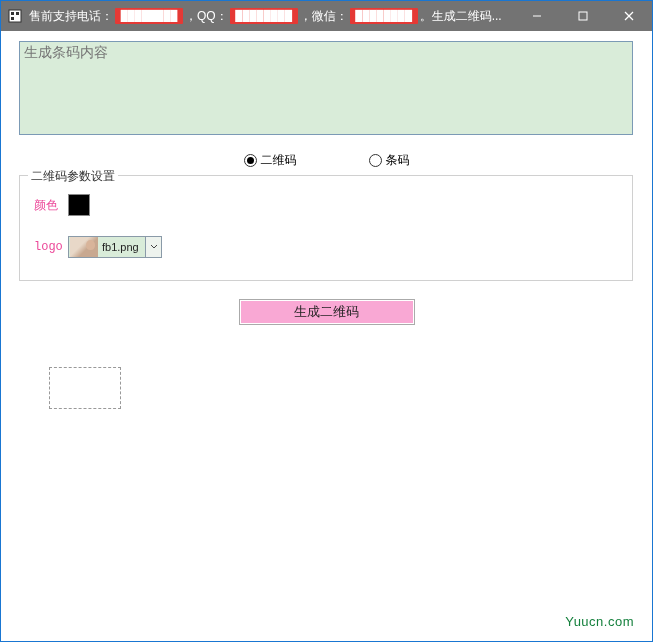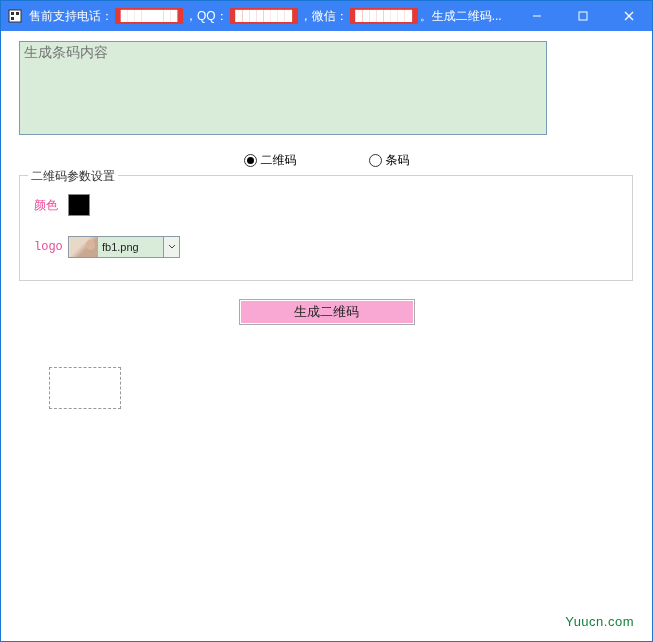--- a/index.html
+++ b/index.html
@@ -1,35 +1,35 @@
 <!DOCTYPE html>
 <html><head>
   <meta charset="utf-8">
   <style>
     * { box-sizing: border-box; margin: 0; padding: 0; }
     body { font-family: "Microsoft YaHei", SimSun, Arial, sans-serif; font-size: 12px; background: #fff; }
     .window { width: 653px; height: 642px; border: 1px solid #1976d2; position: relative; background: #fff; }
-    .titlebar { height: 30px; background: #3b82f6; color: #fff; display: flex; align-items: center; padding: 0 0 0 6px; font-size: 12px; position: relative; }
+    .titlebar { height: 30px; background: #737373; color: #fff; display: flex; align-items: center; padding: 0 0 0 6px; font-size: 12px; position: relative; }
     .titlebar .app-icon { width: 16px; height: 16px; margin-right: 6px; display: inline-flex; align-items: center; justify-content: center; }
     .titlebar .title-text { white-space: nowrap; overflow: hidden; display: flex; align-items: center; }
     .titlebar .redact { display: inline-block; background: #e53935; color:#fff; height: 16px; min-width: 68px; margin: 0 2px; border-radius:1px; vertical-align: middle; position:relative; font-size:10px; line-height:16px; text-align:center; overflow:hidden;}
     .win-controls { position: absolute; right: 0; top: 0; height: 30px; display: flex; }
     .win-btn { width: 46px; height: 30px; display: flex; align-items: center; justify-content: center; color: #fff; }
     .client { padding: 10px 18px; }
-    .content-input { width: 528px; height: 94px; background: #d9ecd9; border: 1px solid #7b9ab5; padding: 2px 4px; font-size: 14px; font-family: SimSun, serif; color: #222; resize: none; outline: none; }
+    .content-input { width: 614px; height: 94px; background: #d9ecd9; border: 1px solid #7b9ab5; padding: 2px 4px; font-size: 14px; font-family: SimSun, serif; color: #222; resize: none; outline: none; }
     .radio-row { display:flex; justify-content:center; gap:72px; margin: 14px 0 6px 0; font-size: 12px; }
     .radio-opt { display:flex; align-items:center; gap:4px; cursor:pointer; }
     .radio-circle { width:13px; height:13px; border:1px solid #333; border-radius:50%; display:inline-flex; align-items:center; justify-content:center; background:#fff; }
     .radio-circle.checked::after { content:""; width:7px; height:7px; background:#000; border-radius:50%; }
     .groupbox { border: 1px solid #d0d0d0; margin: 0 0 18px 0; padding: 18px 24px 22px 14px; position: relative; width:614px; }
     .groupbox .legend { position: absolute; top: -8px; left: 8px; background: #fff; padding: 0 3px; font-size:12px; color:#333; }
     .param-row { display:flex; align-items:center; margin-bottom: 20px; }
     .param-label { width: 34px; font-size:12px; color:#ec4899;font-family:Liberation Mono, monospace; }
     .color-swatch { width:22px; height:22px; background:#000; border:1px solid #888; display:inline-block; }
-    .logo-select { display:flex; align-items:center; border:1px solid #8a9aa8; background:#d9ecd9; height:22px; width:112px; position:relative; }
+    .logo-select { display:flex; align-items:center; border:1px solid #8a9aa8; background:#d9ecd9; height:22px; width:94px; position:relative; }
     .logo-thumb { width:28px; height:20px; background:linear-gradient(135deg,#e8d8c8 40%,#c8a890 60%); margin:0 2px 0 1px; border:0; display:inline-block; position:relative; }
     .logo-thumb::after{content:"";position:absolute;right:3px;top:3px;width:9px;height:10px;background:#d8b49a;border-radius:50% 50% 45% 45%;}
     .logo-name { flex:1; font-size:11px; color:#222; padding-left:2px;}
     .logo-drop { width:16px; height:20px; border-left:1px solid #8a9aa8; display:flex; align-items:center; justify-content:center; background:#eef3ee;}
     .logo-drop svg{display:block;}
     .gen-btn-row { display:flex; justify-content:center; }
     .gen-btn { width:176px; height:26px; background:#f9a8d4; border:1px solid #aaa; font-size:13px; color:#222; font-family:inherit; cursor:pointer; box-shadow: inset 0 0 0 1px #fff; }
     .output-placeholder { margin-top: 42px; margin-left: 30px; width:72px; height:42px; border:1px dashed #999; background:#fff; }
     .watermark { position:absolute; right:18px; bottom:12px; color:#15803d; font-size:13px; font-family:Arial,sans-serif; letter-spacing:0.5px;}
   </style>

